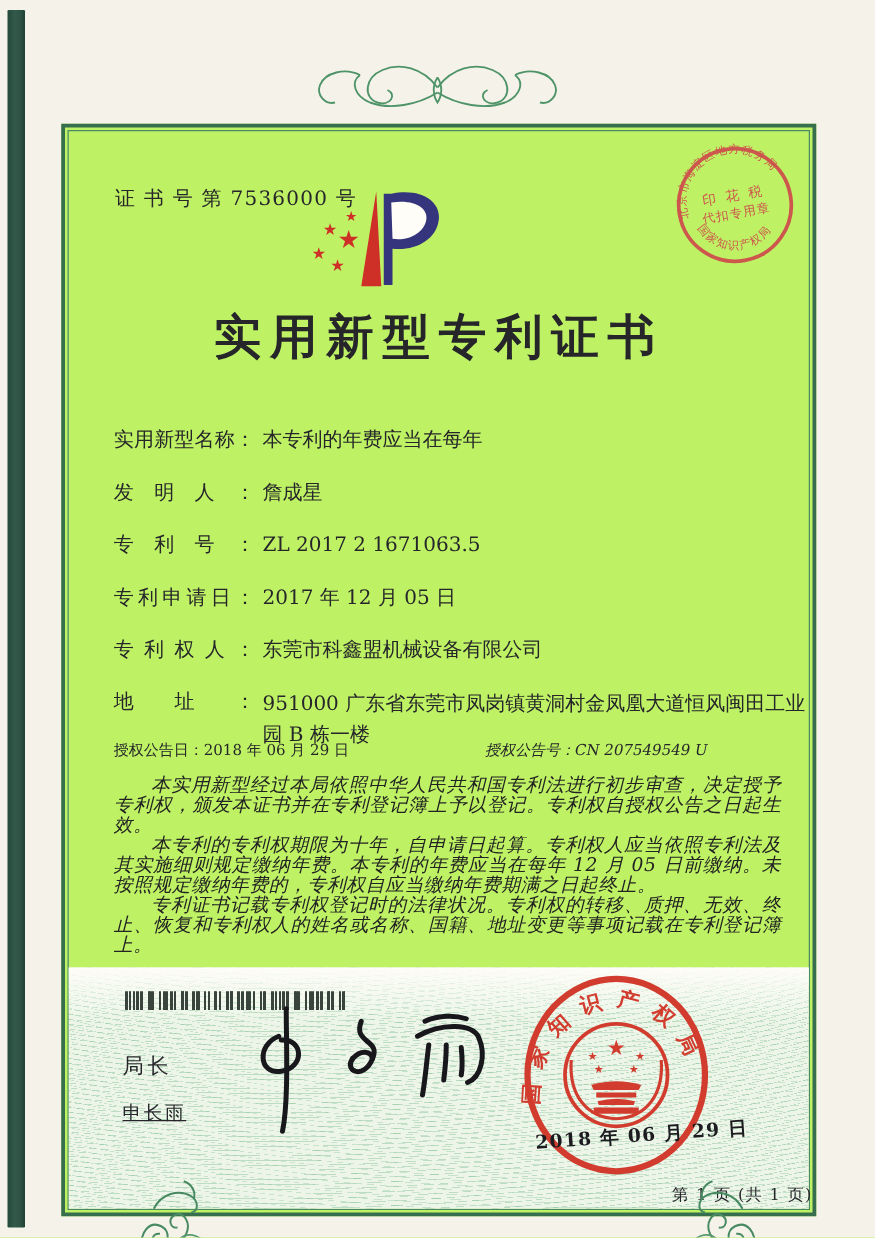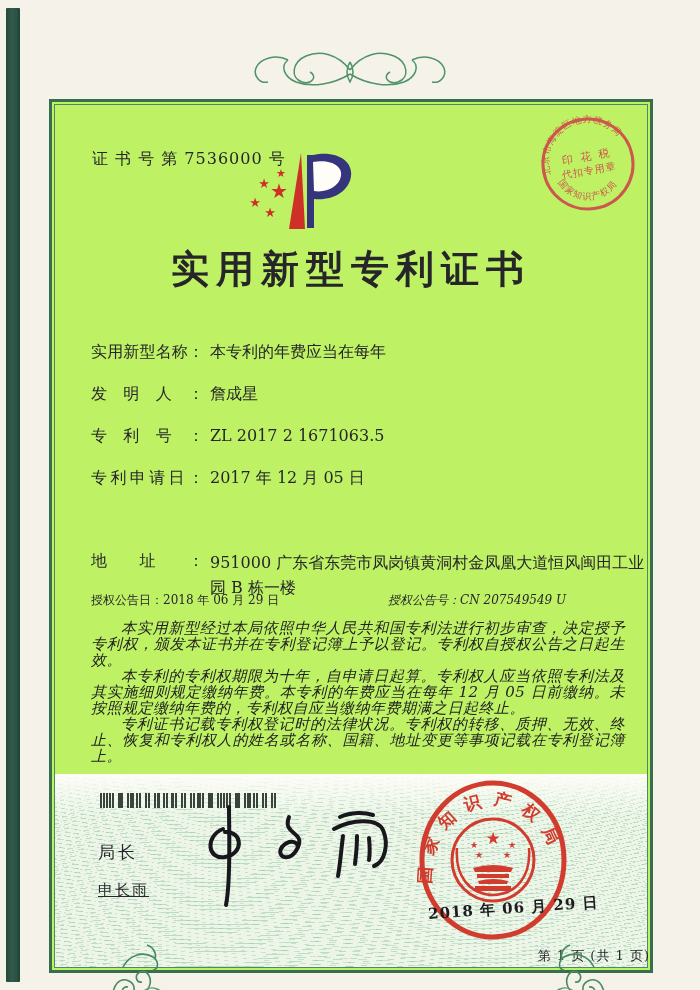--- a/index.html
+++ b/index.html
@@ -108,20 +108,23 @@
     </div>
     <div class="row" style="top:282px">
       <span class="lab">发明人：</span><span class="val">詹成星</span>
     </div>
     <div class="row" style="top:324px">
       <span class="lab">专利号：</span><span class="val">ZL 2017 2 1671063.5</span>
     </div>
     <div class="row" style="top:366px">
       <span class="lab">专利申请日：</span><span class="val">2017 年 12 月 05 日</span>
     </div>
+    <div class="row" style="top:408px">
+      <span class="lab">专利权人：</span><span class="val">东莞市科鑫盟机械设备有限公司</span>
+    </div>
     <div class="row" style="top:449px">
       <span class="lab">地址：</span><span class="val wrap">951000 广东省东莞市凤岗镇黄洞村金凤凰大道恒风闽田工业园 B 栋一楼</span>
     </div>
     <div class="row2" style="top:490px">
       <span>授权公告日：</span><span>2018 年 06 月 29 日</span>
       <span class="cell-r"><span>授权公告号：</span><span>CN 207549549 U</span></span>
     </div>
 
     <div class="paras">
       <p>本实用新型经过本局依照中华人民共和国专利法进行初步审查，决定授予专利权，颁发本证书并在专利登记簿上予以登记。专利权自授权公告之日起生效。</p>

